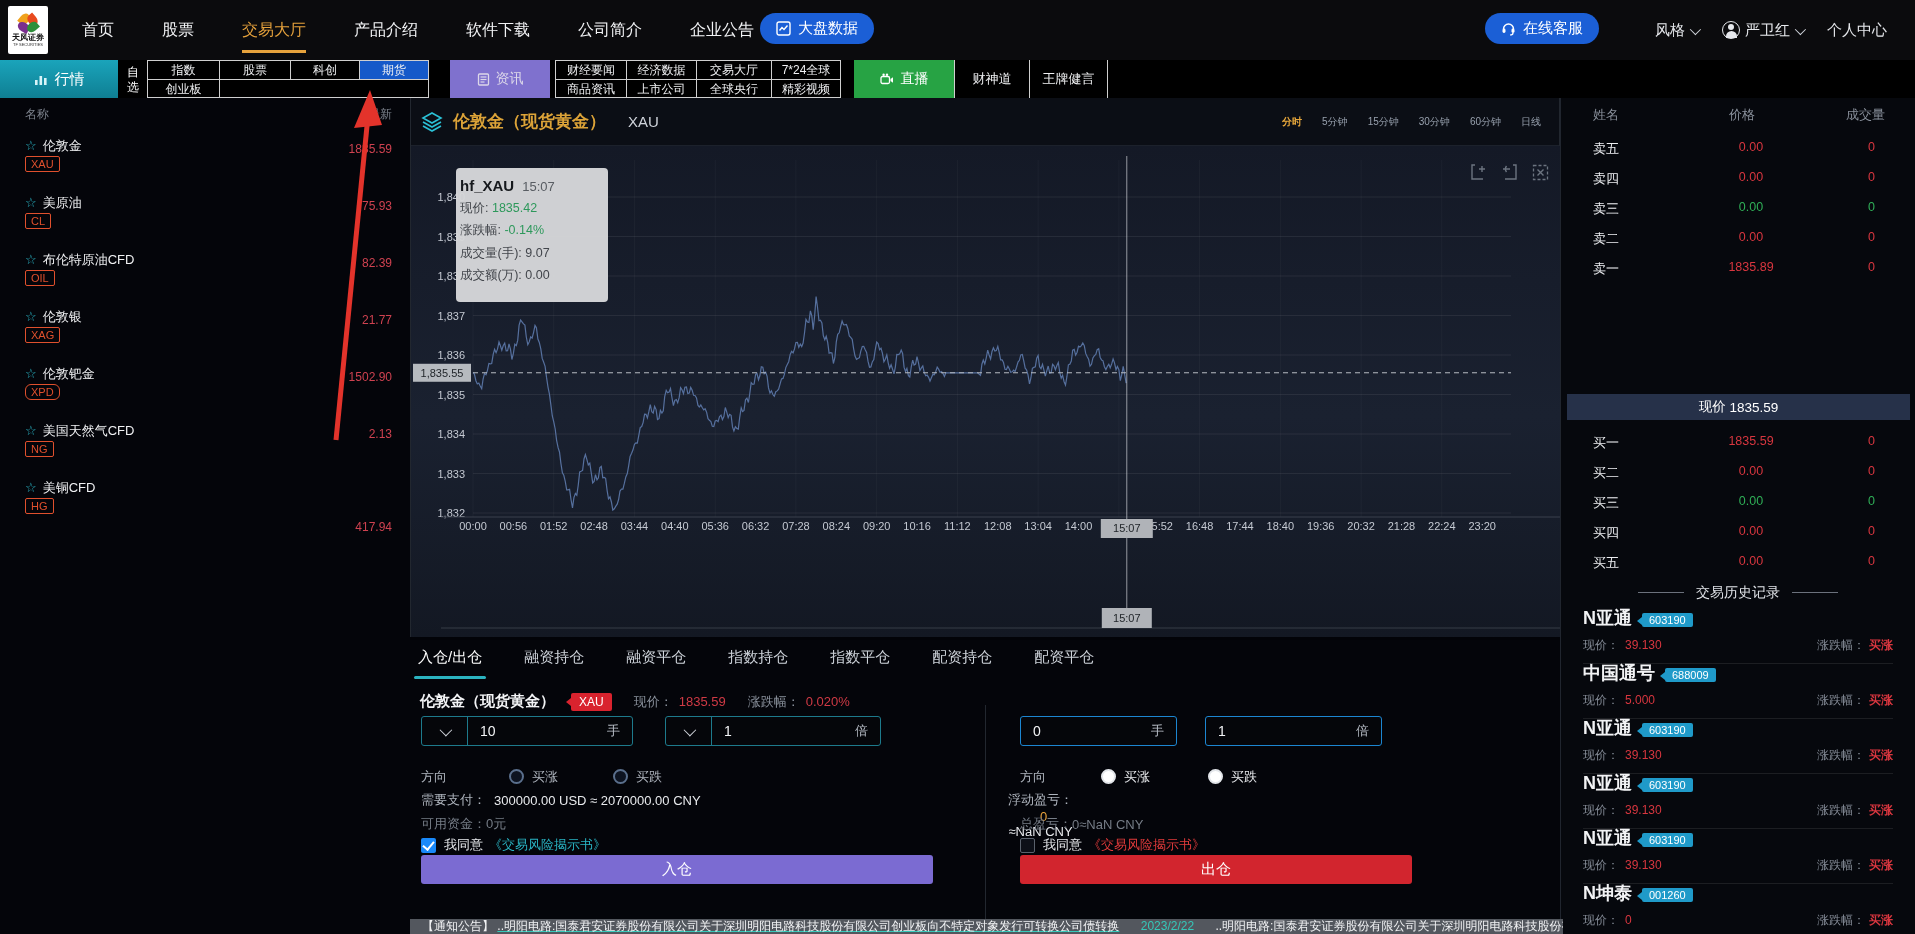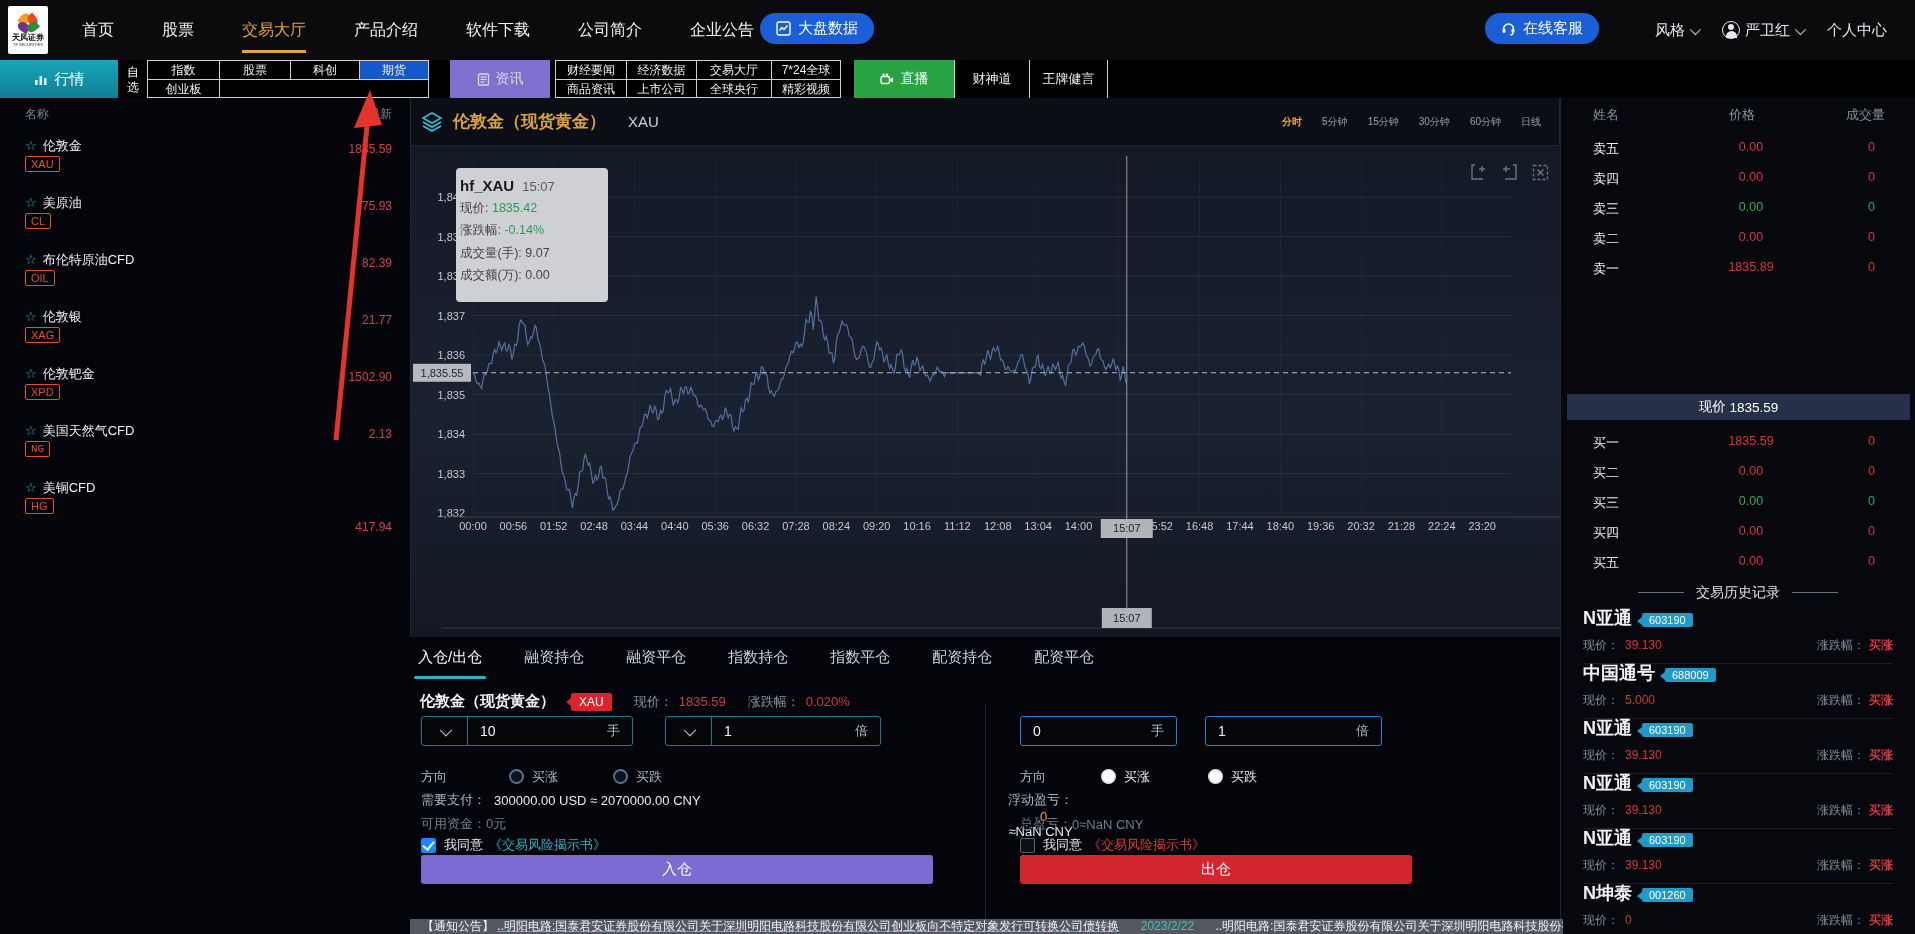--- a/index.html
+++ b/index.html
@@ -255,26 +255,26 @@
           <span class="wl-badge" style="position:absolute;left:25px;top:22px;">OIL</span>
           <span class="wl-price" style="top:8px;">82.39</span>
         </div>
         <div class="wl-item" style="position: absolute; left: 0px; top: 207px; width: 410px; height: 57px;">
           <div style="position:absolute;left:25px;top:2px;"><span class="wl-star">☆</span><span class="wl-name">伦敦银</span></div>
           <span class="wl-badge" style="position:absolute;left:25px;top:22px;">XAG</span>
           <span class="wl-price" style="top:8px;">21.77</span>
         </div>
         <div class="wl-item" style="position: absolute; left: 0px; top: 264px; width: 410px; height: 57px;">
           <div style="position:absolute;left:25px;top:2px;"><span class="wl-star">☆</span><span class="wl-name">伦敦钯金</span></div>
-          <span class="wl-badge" style="position:absolute;left:25px;top:22px;">XPD</span>
+          <span class="wl-badge" style="position:absolute;left:25px;top:22px;border-radius:6px;">XPD</span>
           <span class="wl-price" style="top:8px;">1502.90</span>
         </div>
         <div class="wl-item" style="position: absolute; left: 0px; top: 321px; width: 410px; height: 57px;">
           <div style="position:absolute;left:25px;top:2px;"><span class="wl-star">☆</span><span class="wl-name">美国天然气CFD</span></div>
-          <span class="wl-badge" style="position:absolute;left:25px;top:22px;font-family:Liberation Mono, monospace;">NG</span>
+          <span class="wl-badge" style="position:absolute;left:25px;top:22px;">NG</span>
           <span class="wl-price" style="top:8px;">2.13</span>
         </div>
         <div class="wl-item" style="position: absolute; left: 0px; top: 378px; width: 410px; height: 57px;">
           <div style="position:absolute;left:25px;top:2px;"><span class="wl-star">☆</span><span class="wl-name">美铜CFD</span></div>
           <span class="wl-badge" style="position:absolute;left:25px;top:22px;">HG</span>
           <span class="wl-price" style="top:8px;margin-top:36px;">417.94</span>
         </div>
       </div>
   </aside>
 

